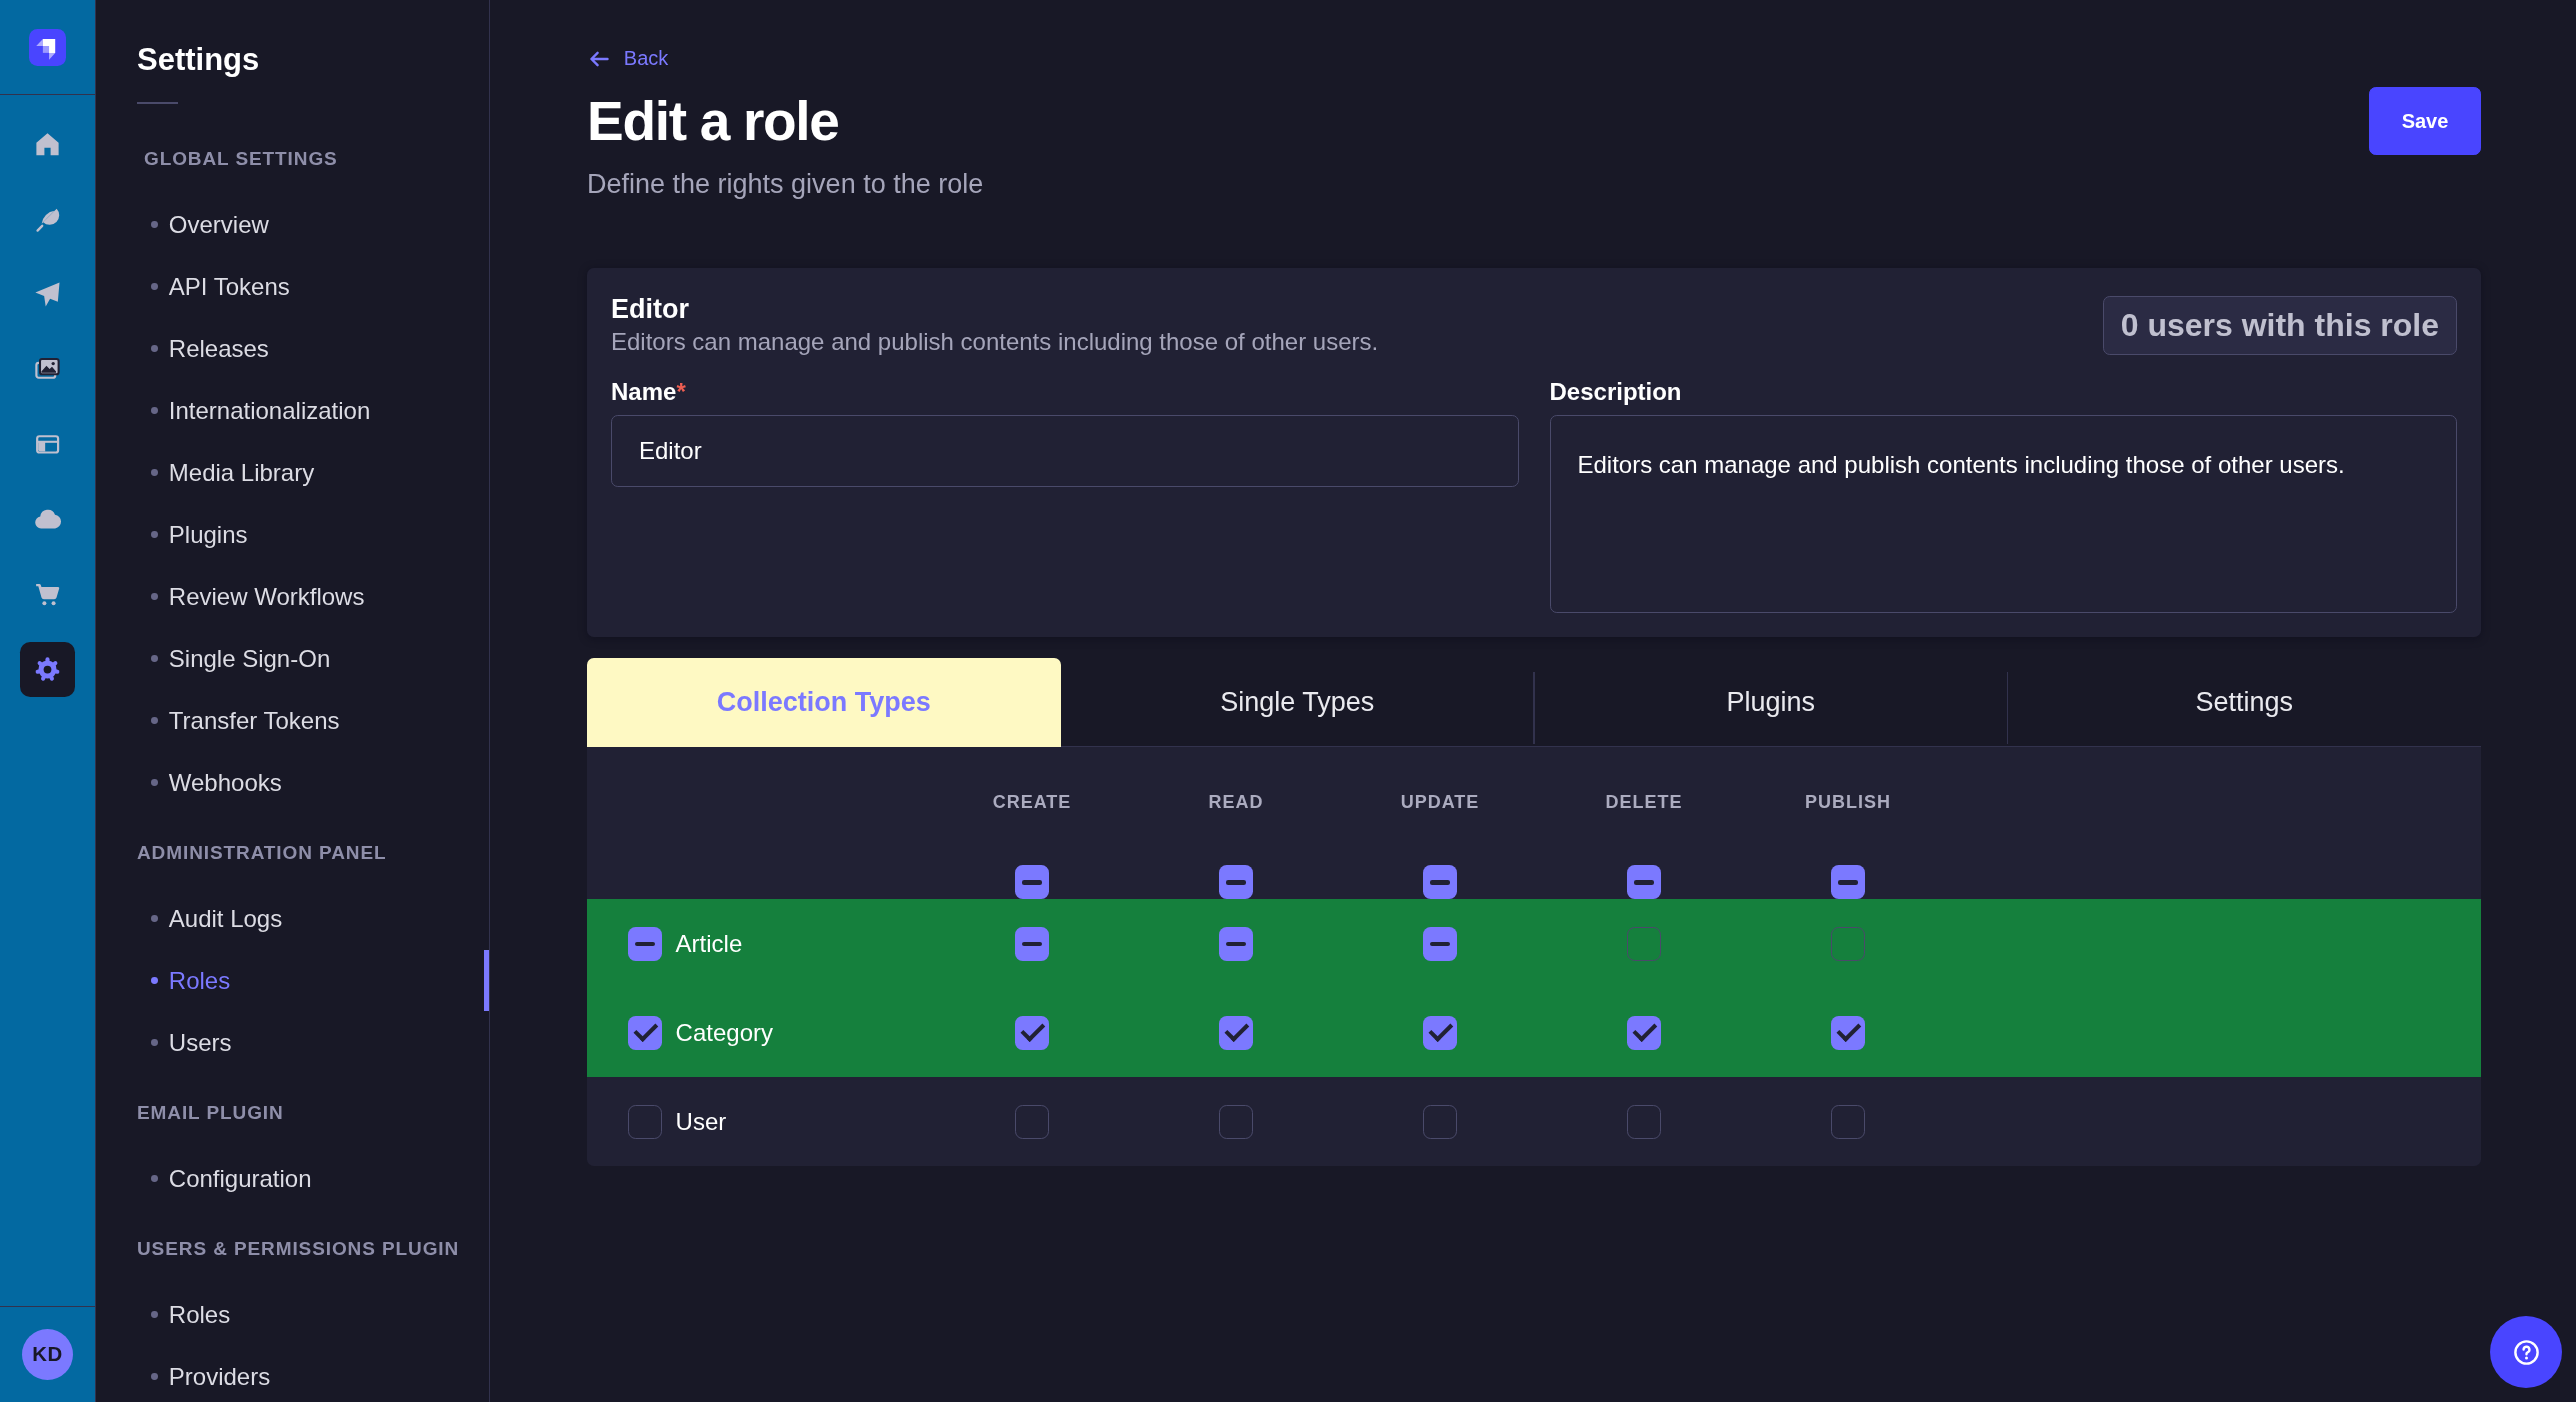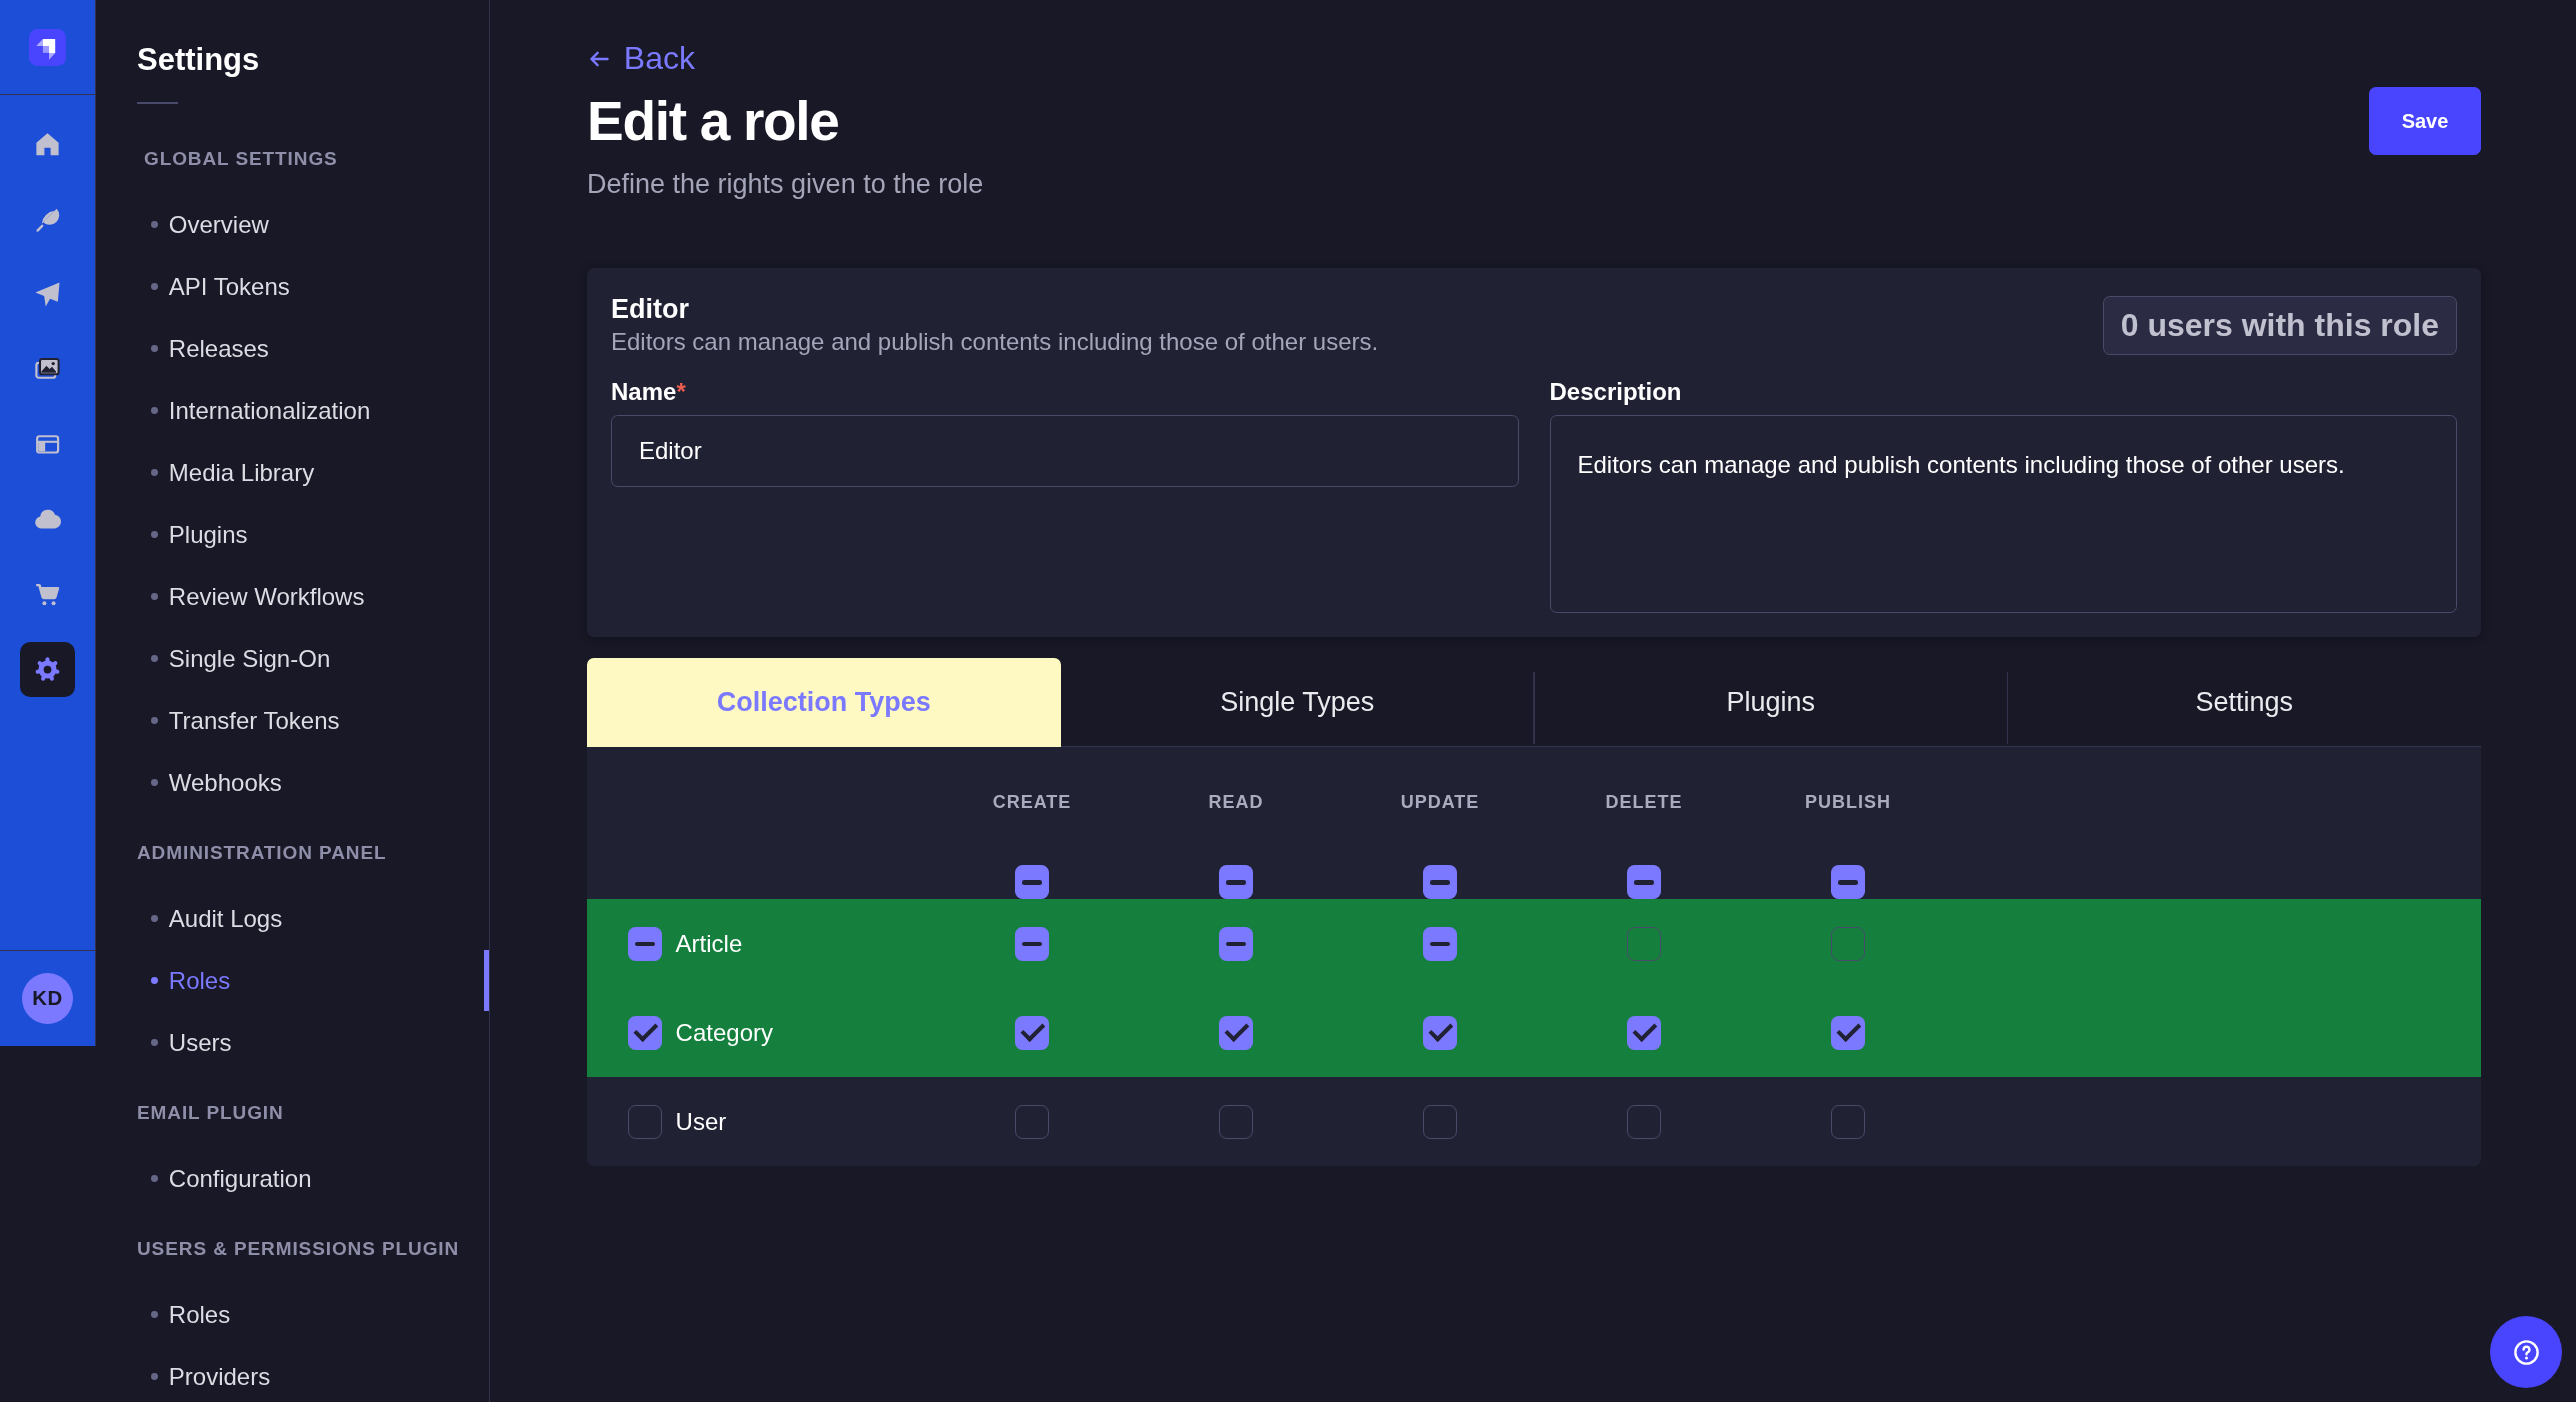--- a/index.html
+++ b/index.html
@@ -6,22 +6,22 @@
   html,body { width:2576px; height:1402px; }
   body {
     background:#181826;
     font-family:"Liberation Sans", sans-serif;
     color:#ffffff;
     position:relative;
     overflow:hidden;
   }
   
   .rail {
-    position:absolute; left:0; top:0; width:96px; height:1046px;
-    background:#1d4ed8; border-right:0.9px solid #32324d;
+    position:absolute; left:0; top:0; width:96px; height:1402px;
+    background:#0369a1; border-right:0.9px solid #32324d;
     z-index:5;
   }
   .rail-logo-box { height:95px; border-bottom:0.9px solid #32324d; display:flex; align-items:center; justify-content:center; }
   .logo-badge { width:37px; height:37px; border-radius:8.5px; background:#4945ff; display:flex; align-items:center; justify-content:center; }
   .rail-icons { padding-top:12px; display:flex; flex-direction:column; align-items:center; }
   .rail-btn { width:75px; height:75px; display:flex; align-items:center; justify-content:center; background:transparent; border:none; cursor:pointer; }
   .rail-btn svg { display:block; }
   .rail-gear { width:55px; height:55px; margin-top:10.2px; border-radius:10.2px; background:#181826; display:flex; align-items:center; justify-content:center; border:none; cursor:pointer; }
   .rail-bottom { position:absolute; left:0; bottom:0; width:95px; height:96px; border-top:0.9px solid #32324d; display:flex; align-items:center; justify-content:center; }
   .avatar { width:51px; height:51px; border-radius:50%; background:#7b79ff; color:#181826; font-size:20.4px; font-weight:700; display:flex; align-items:center; justify-content:center; letter-spacing:0.4px; cursor:pointer; border:none; }
@@ -35,21 +35,21 @@
   .subnav-section-label { margin:27px 0 0 41px; font-size:19px; line-height:24px; font-weight:700; letter-spacing:0.9px; color:#8e8ea9; }
   .subnav ul { list-style:none; margin-top:23px; }
   .subnav li { position:relative; height:62px; display:flex; align-items:center; padding-left:55px; font-size:24px; color:#dcdce4; cursor:pointer; }
   .subnav li .bullet { width:6.8px; height:6.8px; border-radius:50%; background:#666687; margin-right:11px; flex:none; }
   .subnav li.active { color:#7b79ff; }
   .subnav li.active .bullet { background:#7b79ff; }
   .subnav li.active::after { content:""; position:absolute; right:0; top:0; width:5.1px; height:61px; background:#7b79ff; }
   
   .main { position:absolute; left:490px; top:0; width:2086px; height:1402px; padding:0 95px 0 97px; }
   .back-row { padding-top:45px; display:flex; align-items:center; gap:12.8px; width:max-content; cursor:pointer; }
-  .back-row span { color:#7b79ff; font-size:32px; line-height:27px; }
+  .back-row span { color:#7b79ff; font-size:20px; line-height:27px; }
   .title-row { margin-top:15.3px; display:flex; justify-content:space-between; align-items:flex-start; }
   h1 { font-size:55px; line-height:68px; font-weight:700; letter-spacing:-1.3px; color:#ffffff; }
   .save-btn { width:112px; height:68px; border-radius:6.8px; background:#4945ff; border:0.9px solid #4945ff; color:#ffffff; font-size:20px; font-weight:700; font-family:inherit; cursor:pointer; }
   .subtitle { margin-top:12px; font-size:27px; line-height:34px; color:#a5a5ba; }
   
   .card { margin-top:67px; background:#212134; border-radius:6.8px; padding:24px; box-shadow:0 1.7px 8.5px rgba(5,5,20,0.35); }
   .card-head { display:flex; justify-content:space-between; align-items:flex-start; }
   .card-title { font-size:27px; line-height:34px; font-weight:700; color:#ffffff; }
   .card-desc { font-size:24px; line-height:31px; color:#a5a5ba; }
   .users-btn { margin-top:3.4px; height:59px; padding:0 17px; border-radius:6.8px; background:#2b2b44; border:0.9px solid #4a4a6a; color:#c0c0cf; font-size:32px; font-weight:700; font-family:inherit; cursor:pointer; }

